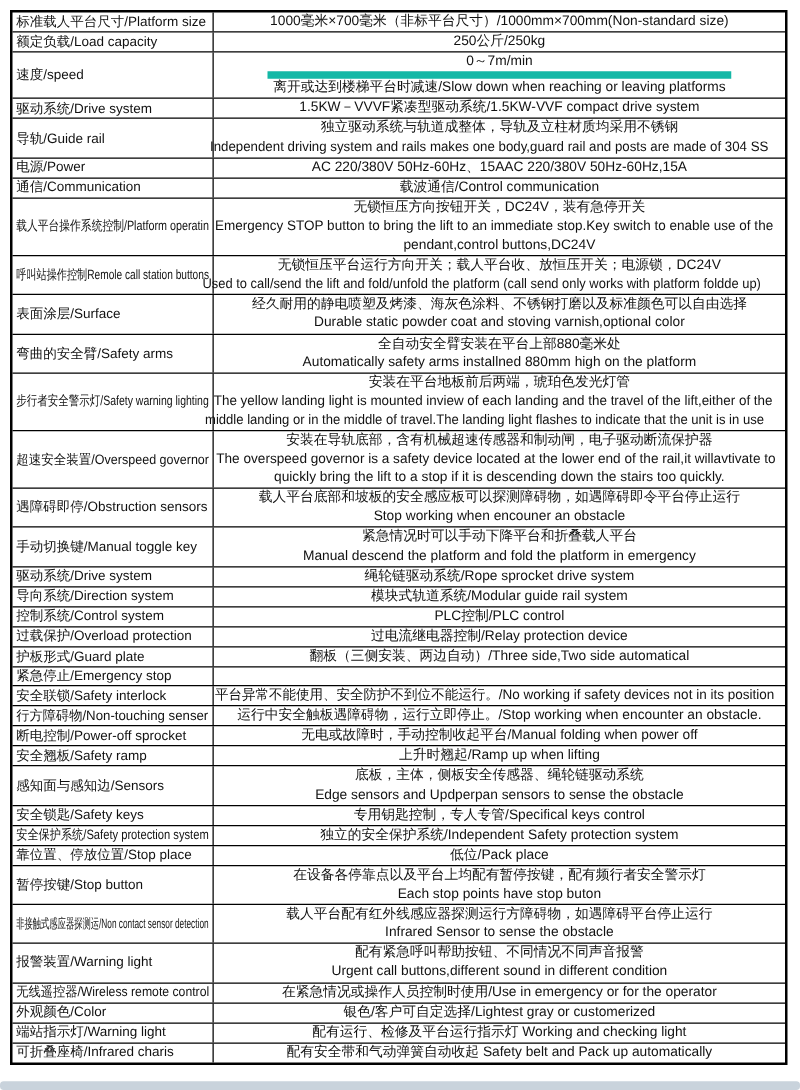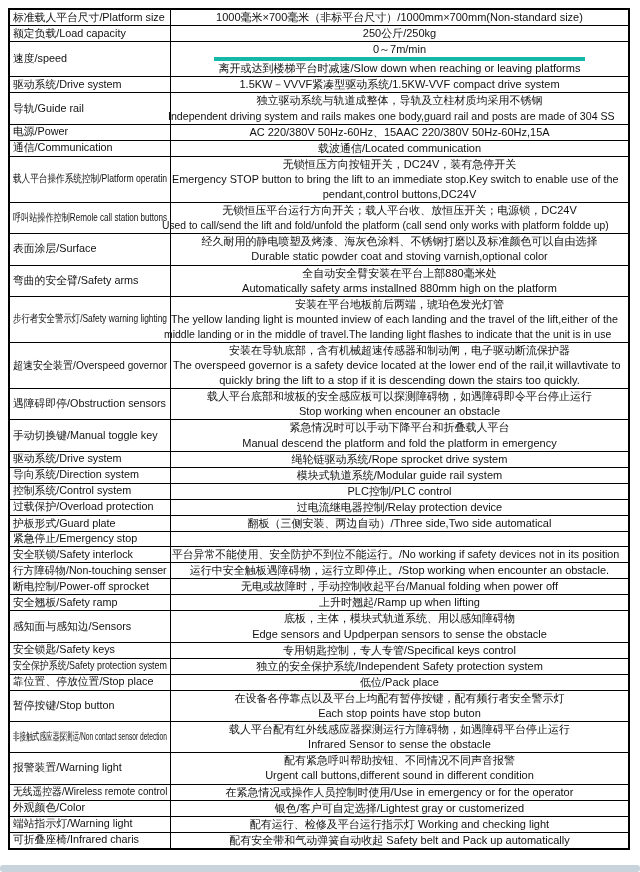--- a/index.html
+++ b/index.html
@@ -38,21 +38,21 @@
   .value{
     flex:1;min-width:0;
     display:flex;flex-direction:column;justify-content:center;align-items:center;
   }
   .vline{
     height:15.1px;line-height:15.1px;
     padding:0 5px;
     font-size:11px;
     white-space:nowrap;overflow:hidden;
   }
-  .value.divided .vline + .vline{border-top:4px solid #14b8a6;}
+  .value.divided .vline + .vline{border-top:6px solid #14b8a6;}
   .fit{
     display:inline-block;white-space:nowrap;
     transform-origin:0 50%;
   }
   .footer-strip{
     position:absolute;left:0;bottom:0;
     width:640px;height:7px;
     border-radius:3px;
   }
 </style>
@@ -109,21 +109,21 @@
         </div>
         <div class="cell value">
           <div class="vline"><span class="fit">AC 220/380V 50Hz-60Hz、15AAC 220/380V 50Hz-60Hz,15A</span></div>
         </div>
       </div>
       <div class="row">
         <div class="cell label">
           <span class="fit">通信/Communication</span>
         </div>
         <div class="cell value">
-          <div class="vline"><span class="fit">载波通信/Located communication</span></div>
+          <div class="vline"><span class="fit">载波通信/Control communication</span></div>
         </div>
       </div>
       <div class="row">
         <div class="cell label">
           <span class="fit" style="transform: scaleX(0.797927);">载人平台操作系统控制/Platform operatin</span>
         </div>
         <div class="cell value">
           <div class="vline"><span class="fit">无锁恒压方向按钮开关，DC24V，装有急停开关</span></div>
           <div class="vline"><span class="fit" style="transform: scaleX(0.982418);">Emergency STOP button to bring the lift to an immediate stop.Key switch to enable use of the</span></div>
           <div class="vline"><span class="fit">pendant,control buttons,DC24V</span></div>
@@ -269,21 +269,21 @@
         </div>
         <div class="cell value">
           <div class="vline"><span class="fit">上升时翘起/Ramp up when lifting</span></div>
         </div>
       </div>
       <div class="row">
         <div class="cell label">
           <span class="fit">感知面与感知边/Sensors</span>
         </div>
         <div class="cell value">
-          <div class="vline"><span class="fit">底板，主体，模块式轨道系统、用以感知障碍物</span></div>
+          <div class="vline"><span class="fit">底板，主体，侧板安全传感器、绳轮链驱动系统</span></div>
           <div class="vline"><span class="fit">Edge sensors and Updperpan sensors to sense the obstacle</span></div>
         </div>
       </div>
       <div class="row">
         <div class="cell label">
           <span class="fit">安全锁匙/Safety keys</span>
         </div>
         <div class="cell value">
           <div class="vline"><span class="fit">专用钥匙控制，专人专管/Specifical keys control</span></div>
         </div>

